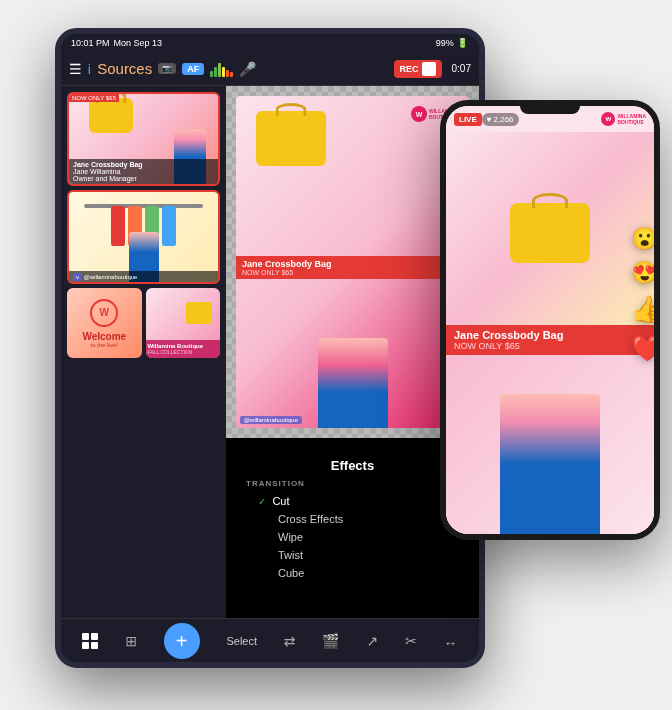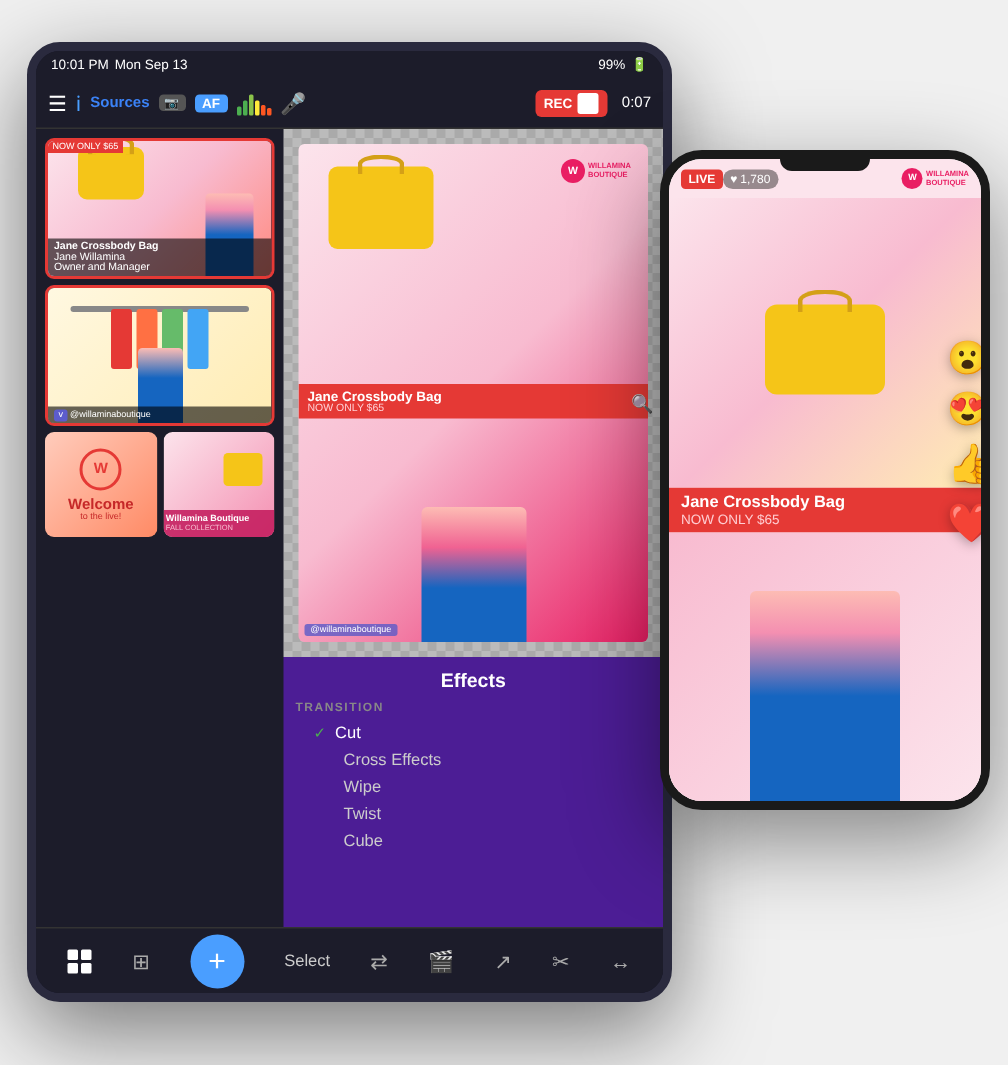--- a/index.html
+++ b/index.html
@@ -11,20 +11,21 @@
       overflow: hidden;
       display: flex;
       align-items: center;
       justify-content: center;
     }
 
     .scene {
       position: relative;
       width: 672px;
       height: 710px;
+      margin-left: 37px;
     }
 
     
     .tablet {
       position: absolute;
       left: 18px;
       top: 28px;
       width: 430px;
       height: 640px;
       background: #1a1a2e;
@@ -62,23 +63,23 @@
       background: #1c1c2a;
       display: flex;
       align-items: center;
       padding: 4px 8px;
       gap: 6px;
       height: 34px;
       border-bottom: 1px solid #333;
     }
 
     .toolbar-title {
-      color: #3b82f6;
-      font-size: 10px;
-      font-weight: 700;
+      color: #fdba74;
+      font-size: 15px;
+      font-weight: 400;
       display: flex;
       align-items: center;
       gap: 4px;
     }
 
     .sources-badge {
       background: #555;
       border-radius: 3px;
       padding: 1px 4px;
       font-size: 8px;
@@ -341,22 +342,22 @@
     .magnify-icon {
       position: absolute;
       right: 6px;
       top: 50%;
       color: #ccc;
       font-size: 12px;
     }
 
     
     .effects-panel {
-      background: #4c1d95;
-      padding: 8px;
+      background: #000000;
+      padding: 20px;
       min-height: 180px;
     }
 
     .effects-title {
       color: #fff;
       font-size: 13px;
       font-weight: 600;
       text-align: center;
       margin-bottom: 6px;
     }
@@ -910,21 +911,21 @@
   </div>
 
   <div class="phone">
     <div class="phone-notch"></div>
     <div class="phone-screen">
 
       <div class="phone-top-bar">
         <div class="live-badge">LIVE</div>
         <div class="viewer-count">
           <span>♥</span>
-          <span>1,780</span>
+          <span>2,266</span>
         </div>
         <div style="flex:1;"></div>
         <div style="display:flex;align-items:center;gap:2px;">
           <div style="width:14px;height:14px;background:#e91e63;border-radius:50%;display:flex;align-items:center;justify-content:center;color:#fff;font-size:6px;font-weight:700;">W</div>
           <div style="font-size:5px;color:#e91e63;font-weight:700;line-height:1.2;">WILLAMINA<br>BOUTIQUE</div>
         </div>
       </div>
 
       <div class="phone-bag-section">
         <div class="phone-yellow-bag"></div>

